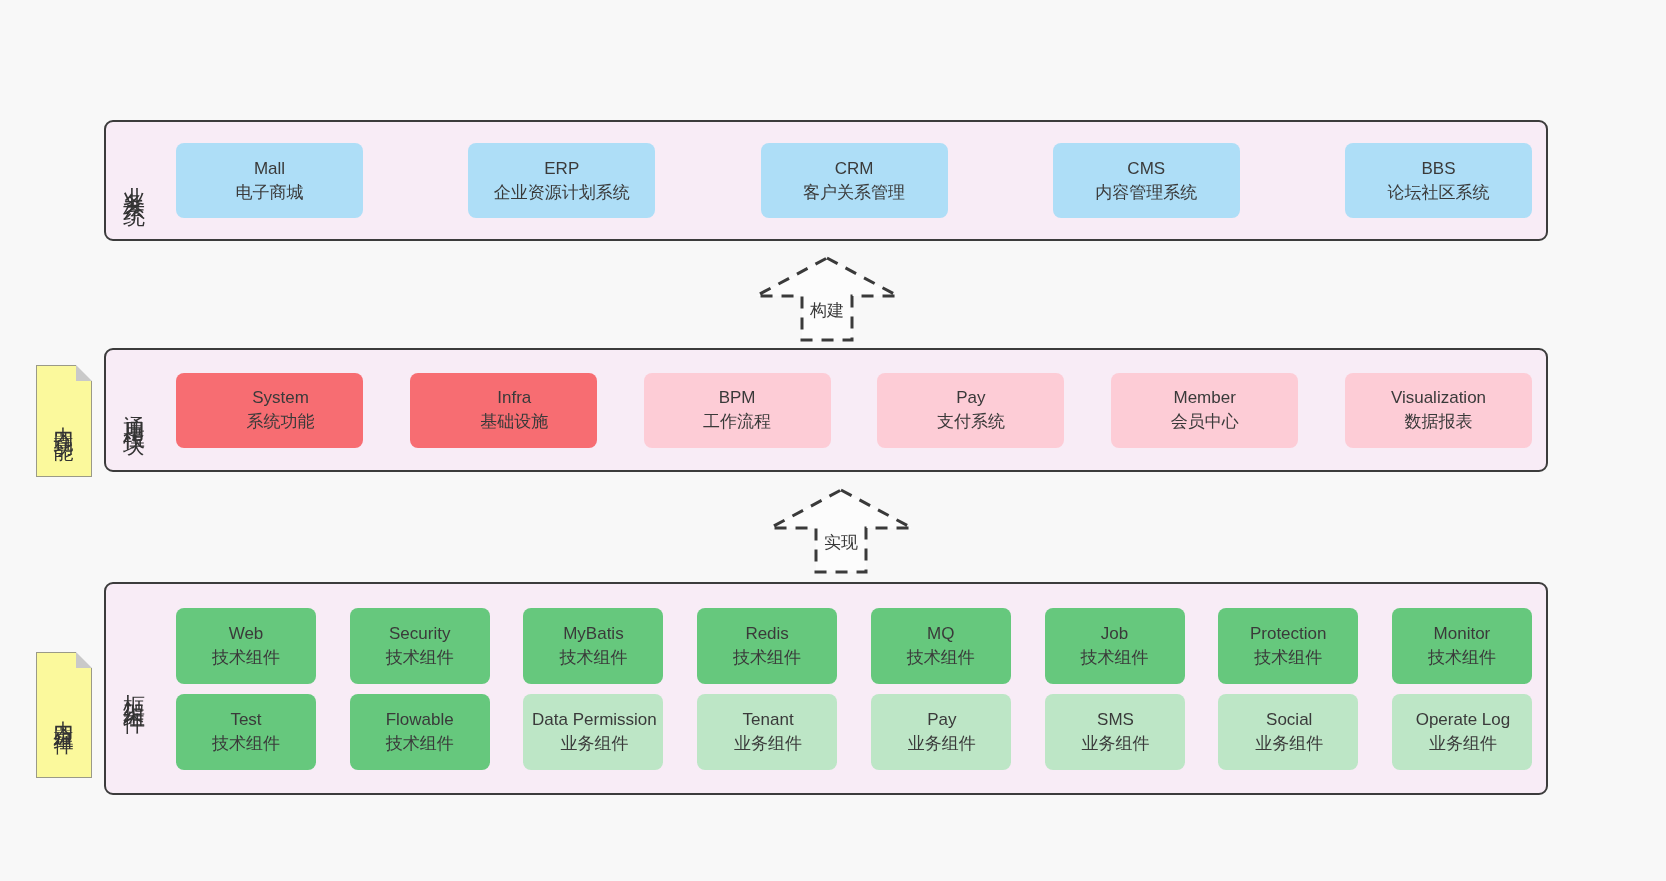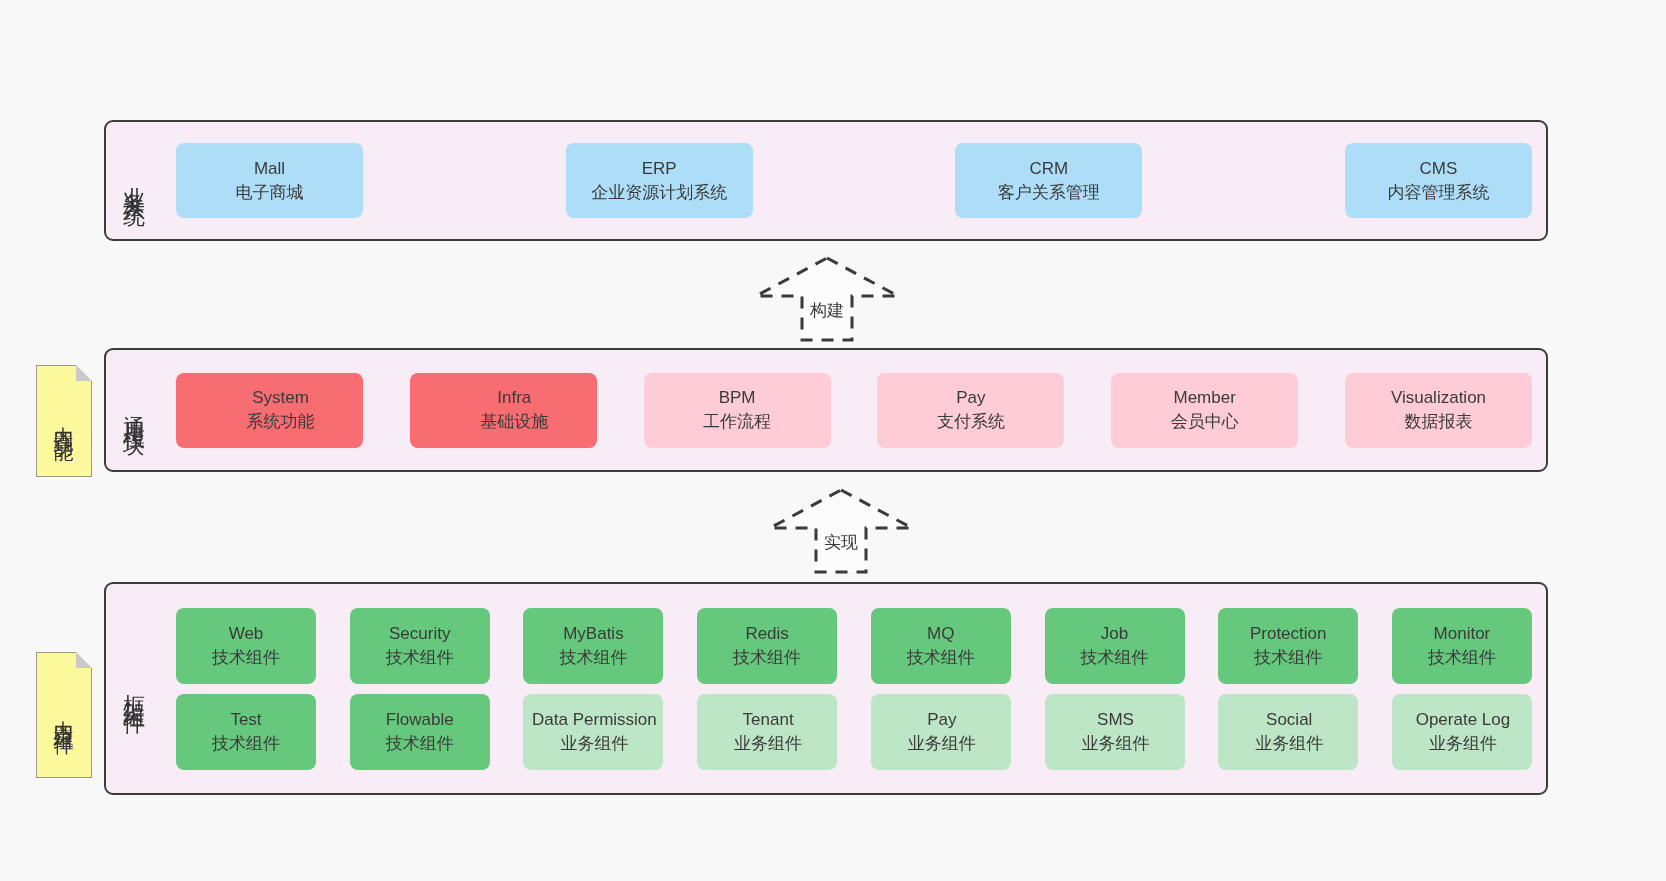--- a/index.html
+++ b/index.html
@@ -147,20 +147,24 @@
         <div class="box wide blue">
           <span class="box-title">CRM</span>
           <span class="box-subtitle">客户关系管理</span>
         </div>
 
         <div class="box wide blue">
           <span class="box-title">CMS</span>
           <span class="box-subtitle">内容管理系统</span>
         </div>
 
+        <div class="box wide blue">
+          <span class="box-title">BBS</span>
+          <span class="box-subtitle">论坛社区系统</span>
+        </div>
       </div>
   </section>
 
   <div class="arrow" id="arrow-build">
     <svg width="150" height="88" viewBox="0 0 150 88">
       <path d="M75 3 L146 41 L100 41 L100 85 L50 85 L50 41 L4 41 Z" fill="#fcfcfc" stroke="#3a3a3a" stroke-width="3" stroke-dasharray="12 9"></path>
     </svg>
     <div class="arrow-label">构建</div>
   </div>
 

